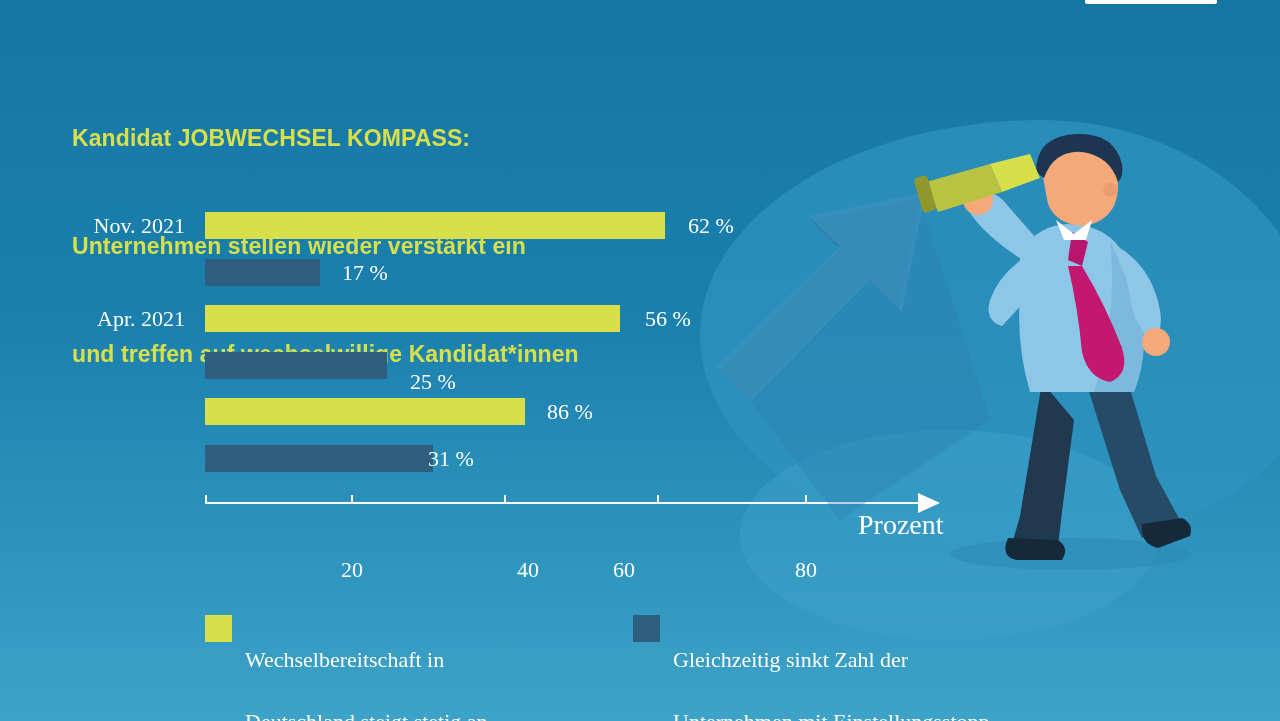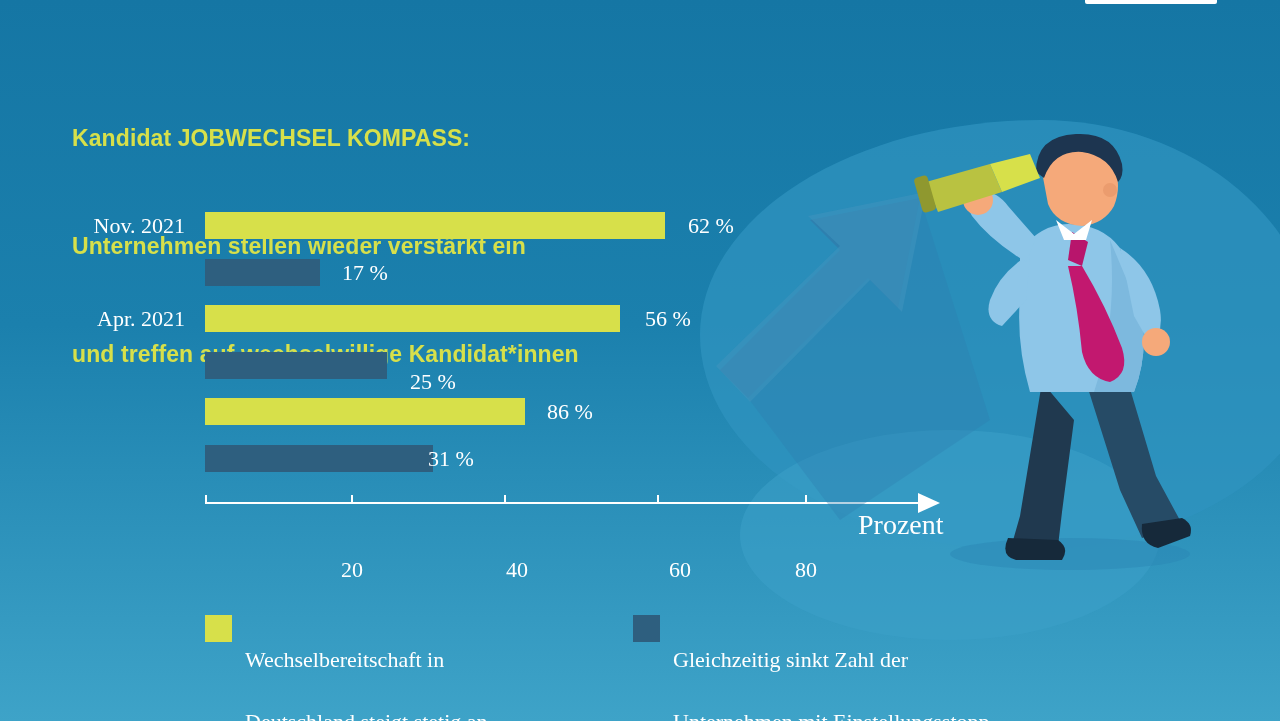--- a/index.html
+++ b/index.html
@@ -226,22 +226,22 @@
     <div class="axis-line"></div>
     <div class="axis-arrow"></div>
 
     <div class="tick" style="left:205px;"></div>
     <div class="tick" style="left:351px;"></div>
     <div class="tick" style="left:504px;"></div>
     <div class="tick" style="left:657px;"></div>
     <div class="tick" style="left:805px;"></div>
 
     <div class="tick-label" style="left:352px;">20</div>
-    <div class="tick-label" style="left:517px;">40</div>
-    <div class="tick-label" style="left:680px;">60</div>
+    <div class="tick-label" style="left:528px;">40</div>
+    <div class="tick-label" style="left:624px;">60</div>
     <div class="tick-label" style="left:806px;">80</div>
 
     <div class="axis-title">Prozent</div>
   </div>
 
   <div class="legend">
     <div class="legend-item" style="left:0px; top:0px; width:380px;">
       <div class="legend-swatch yellow"></div>
       <div class="legend-text">
         <span>Wechselbereitschaft in</span><br>

